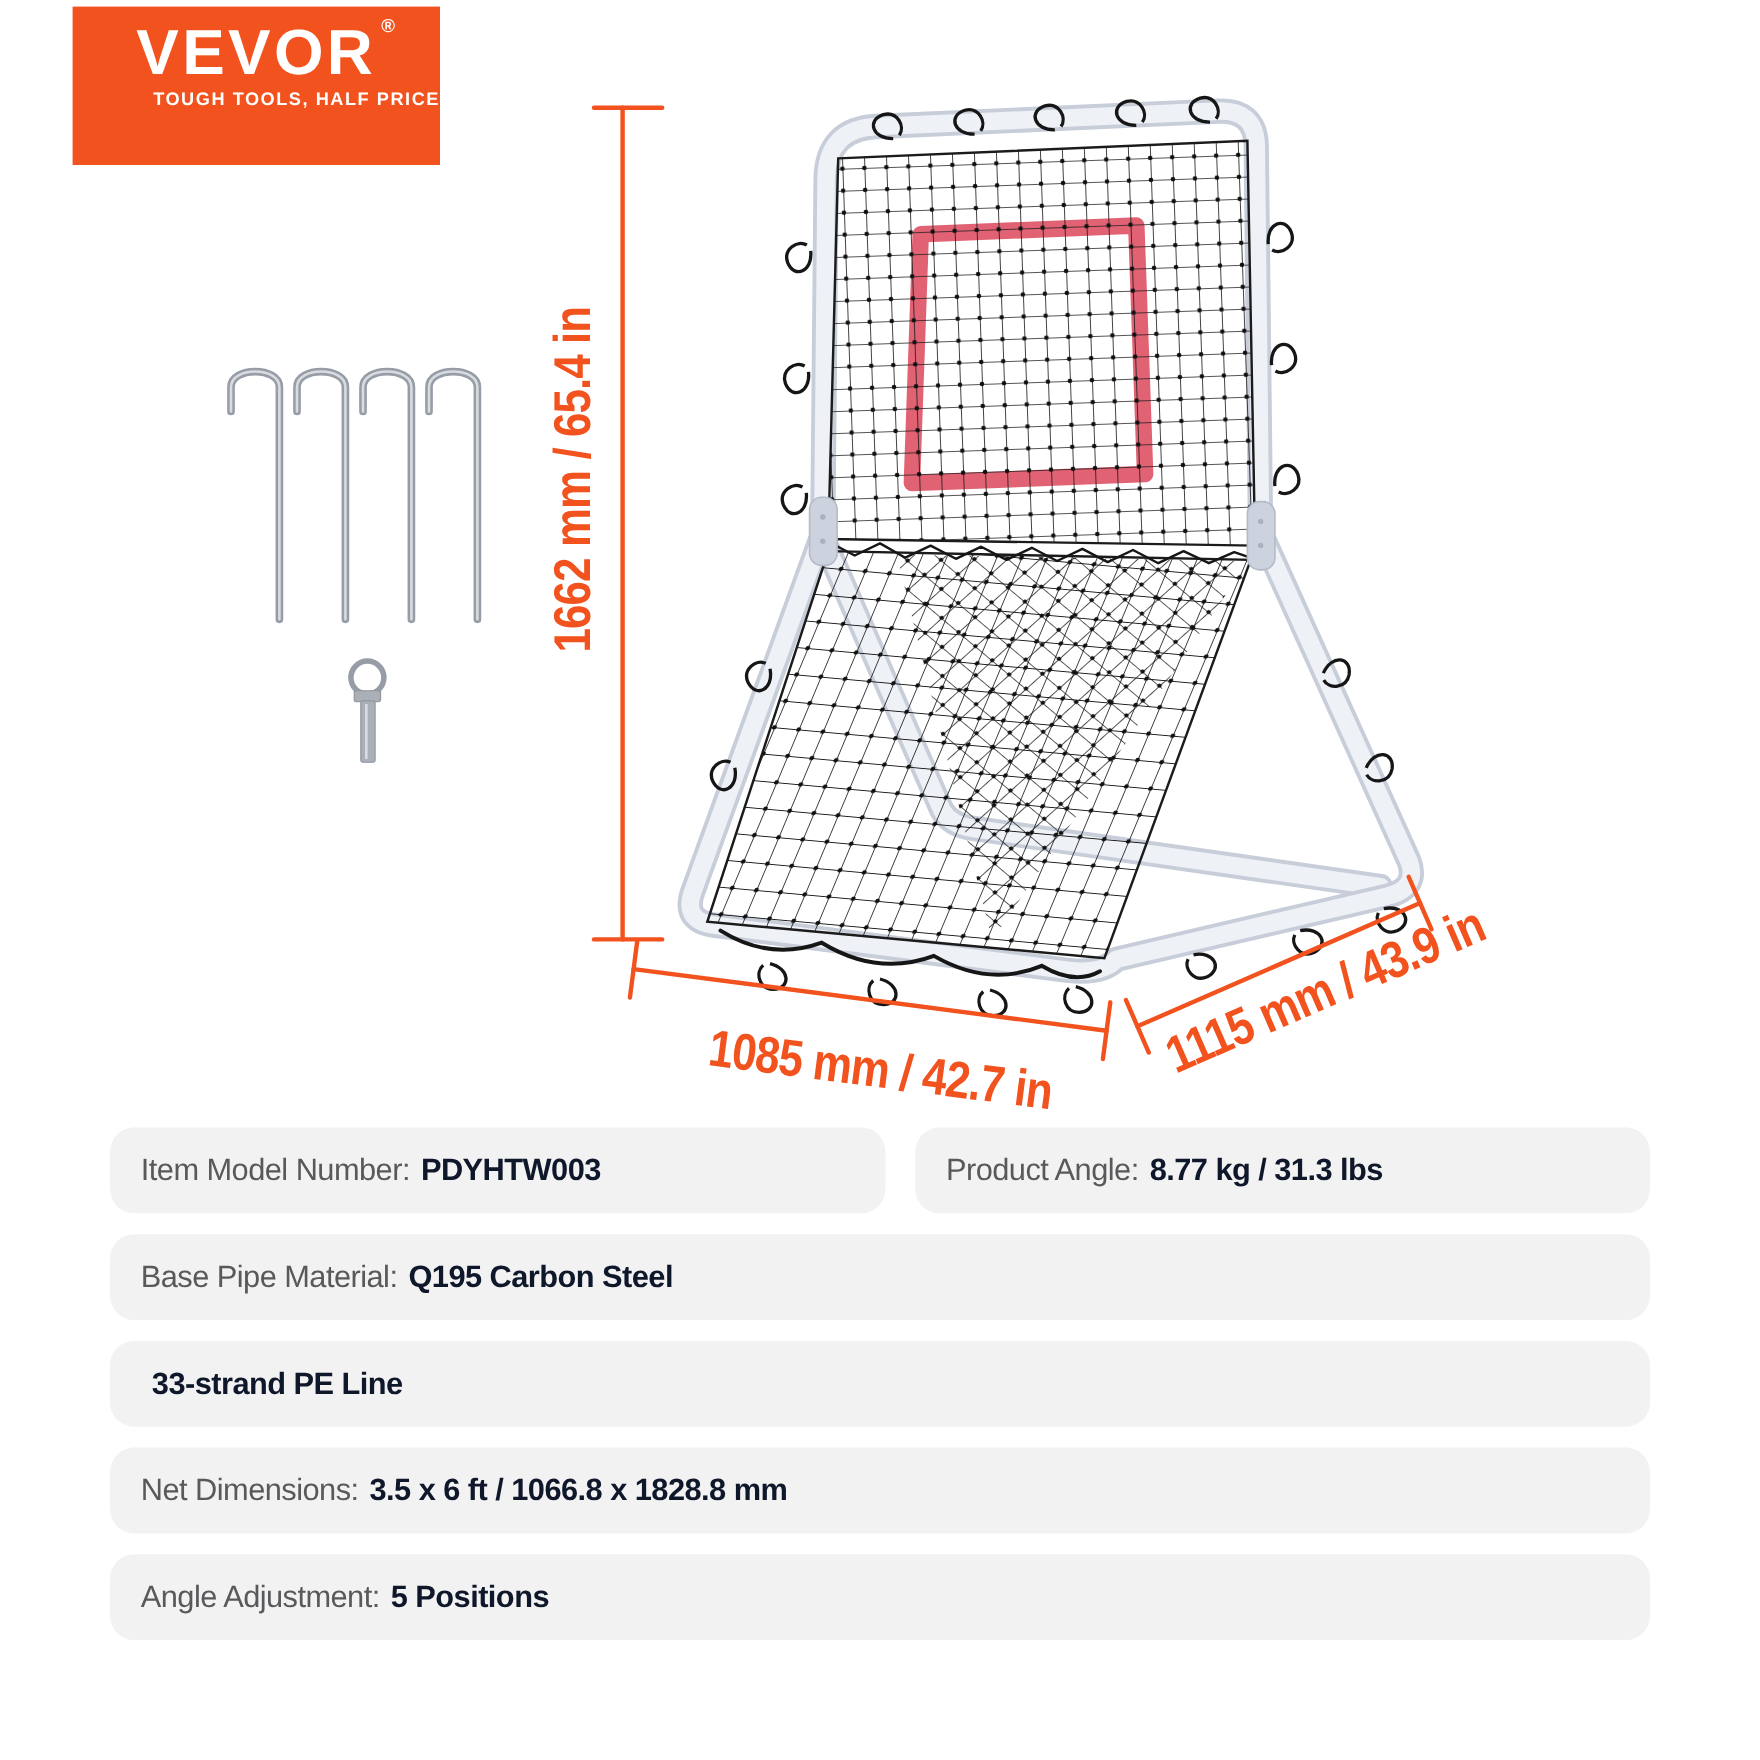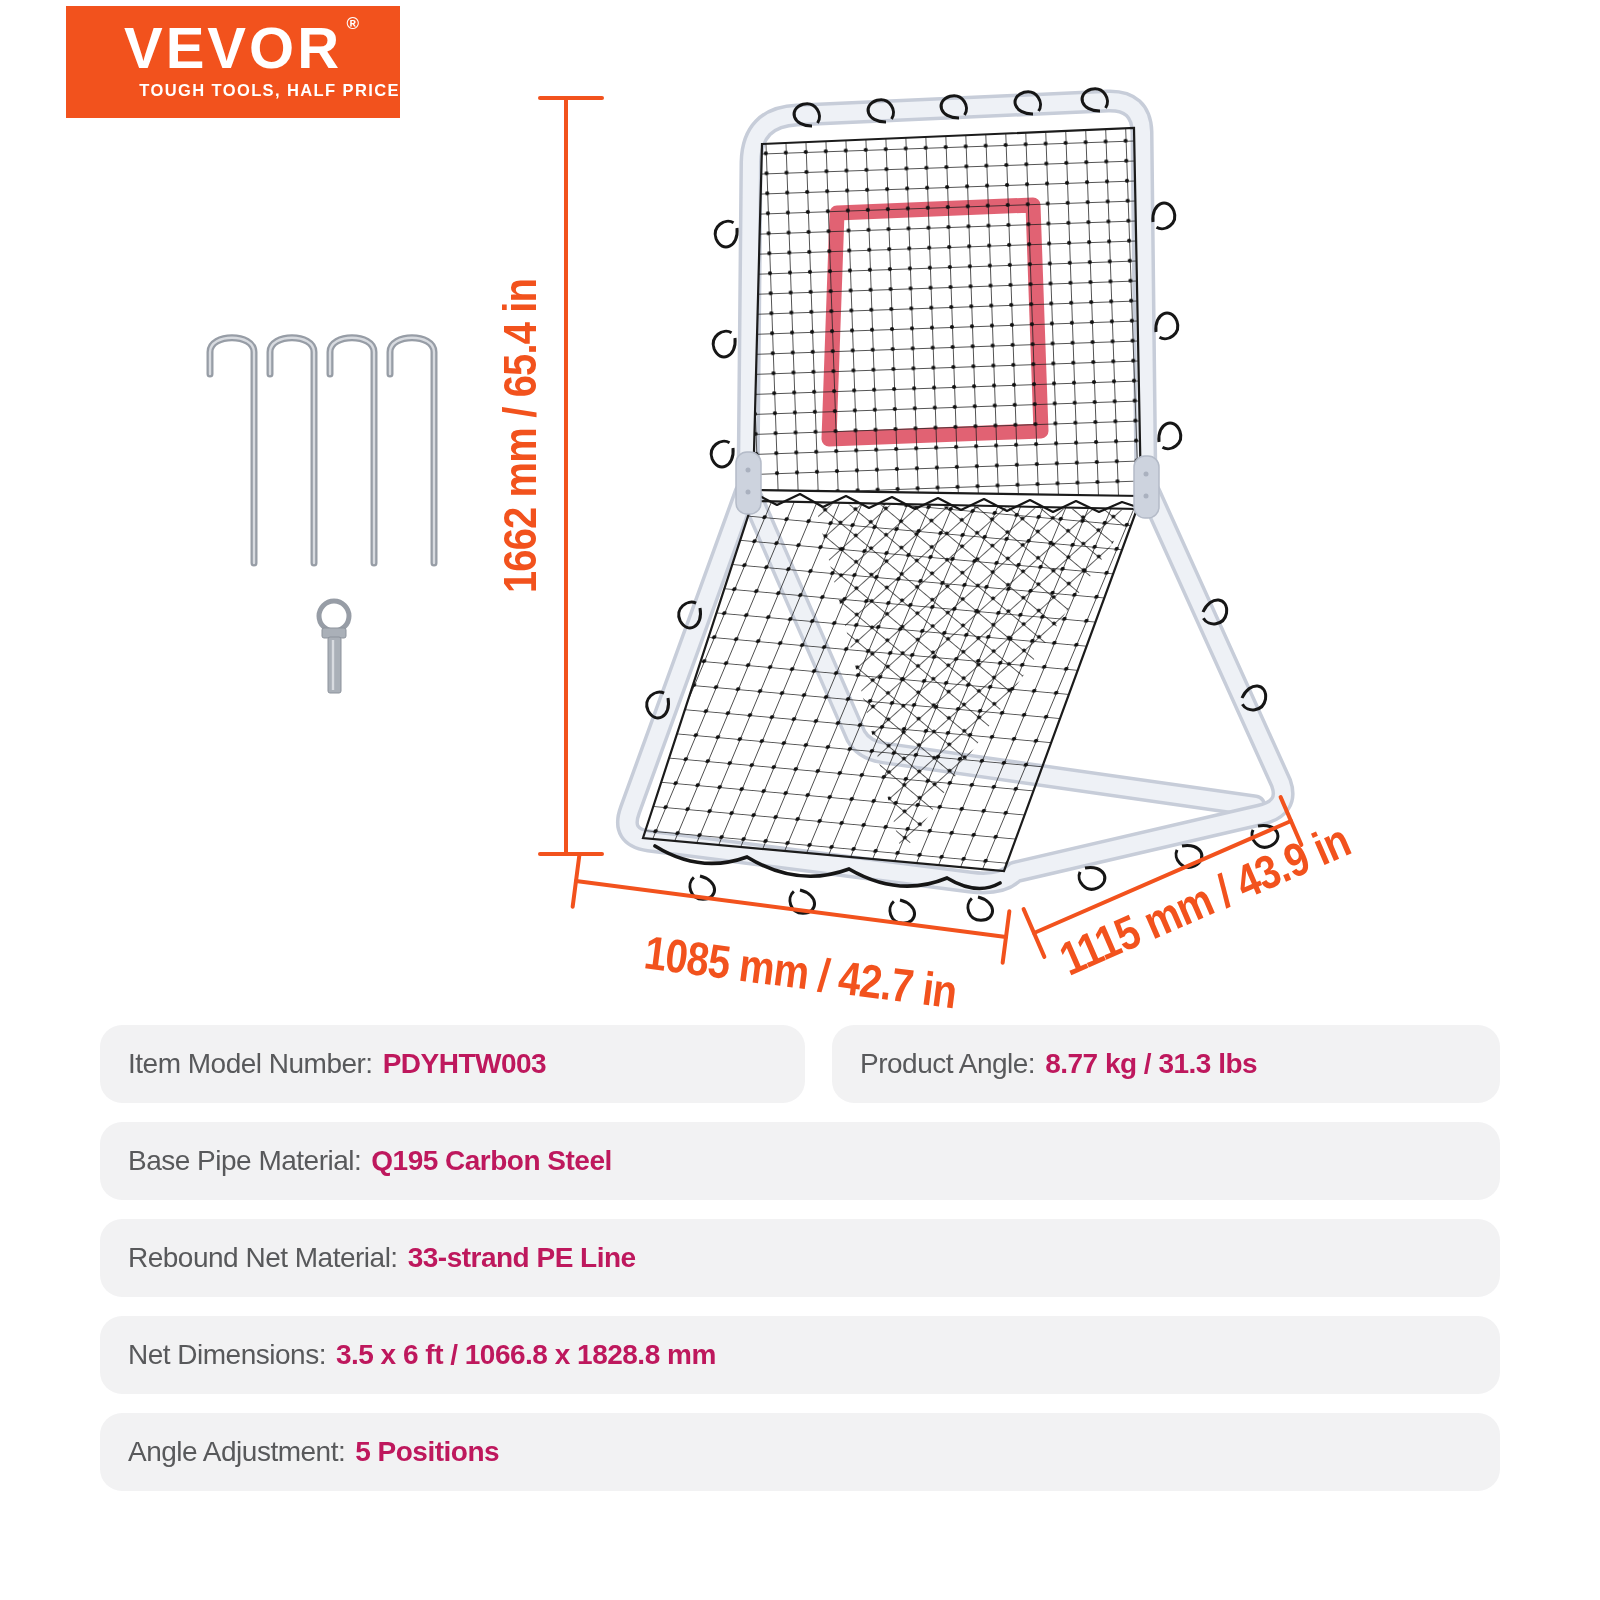--- a/index.html
+++ b/index.html
@@ -1,19 +1,19 @@
 <!DOCTYPE html>
 <html><head>
 <meta charset="utf-8">
 <style>
   html,body{margin:0;padding:0;background:#ffffff;}
   .page{position:relative;width:1600px;height:1600px;background:#fff;overflow:hidden;
         font-family:"Liberation Sans",sans-serif;}
   
-  .logo{position:absolute;left:66px;top:6px;width:334px;height:112px;background:#F2521D;
+  .logo{position:absolute;left:66px;top:6px;width:334px;height:144px;background:#F2521D;
         color:#fff;text-align:center;}
   .logo .word{font-weight:bold;font-size:58px;letter-spacing:3px;line-height:1;margin-top:13px;
         position:relative;display:inline-block;}
   .logo .reg{position:absolute;right:-20px;top:-4px;font-size:17px;font-weight:bold;}
   .logo .tag{font-weight:bold;font-size:16.5px;letter-spacing:1.4px;margin-top:4px;text-align:right;}
   
   svg.scene{position:absolute;left:0;top:0;width:1600px;height:1600px;}
   .tube-out{fill:none;stroke:#C7CDD9;stroke-width:23;stroke-linecap:round;stroke-linejoin:round;}
   .tube-in{fill:none;stroke:#EEF1F6;stroke-width:16;stroke-linecap:round;stroke-linejoin:round;}
   .steel-out{fill:none;stroke:#979DA6;stroke-width:7;stroke-linecap:round;}
@@ -24,21 +24,21 @@
   .dim-line{stroke-width:4;stroke-linecap:round;}
   .dim-text{font-family:"Liberation Sans",sans-serif;font-weight:bold;font-size:47px;
             letter-spacing:-1px;text-anchor:middle;}
   
   .specs{position:absolute;left:100px;top:1025px;width:1400px;}
   .spec-row{display:flex;gap:27px;margin-bottom:19px;}
   .pill{background:#F2F2F3;border-radius:22px;height:78px;display:flex;align-items:center;
         padding-left:28px;box-sizing:border-box;font-size:28px;letter-spacing:-0.5px;
         white-space:nowrap;overflow:hidden;}
   .pill .lab{color:#58595B;}
-  .pill .val{color:#be185d;font-weight:bold;margin-left:10px;}
+  .pill .val{color:#0f172a;font-weight:bold;margin-left:10px;}
   .pill.w1{width:705px;}
   .pill.w2{width:668px;}
   .pill.full{width:1400px;}
 </style>
 </head>
 <body>
 
 <div class="page">
 
   <svg class="scene" viewBox="0 0 1600 1600">
@@ -197,21 +197,20 @@
       </div>
     </div>
     <div class="spec-row">
       <div class="pill full">
         <span class="lab">Base Pipe Material:</span>
         <span class="val">Q195 Carbon Steel</span>
       </div>
     </div>
     <div class="spec-row">
       <div class="pill full">
-        <span class="lab">Rebound Net Material:</span>
         <span class="val">33-strand PE Line</span>
       </div>
     </div>
     <div class="spec-row">
       <div class="pill full">
         <span class="lab">Net Dimensions:</span>
         <span class="val">3.5 x 6 ft / 1066.8 x 1828.8 mm</span>
       </div>
     </div>
     <div class="spec-row">

